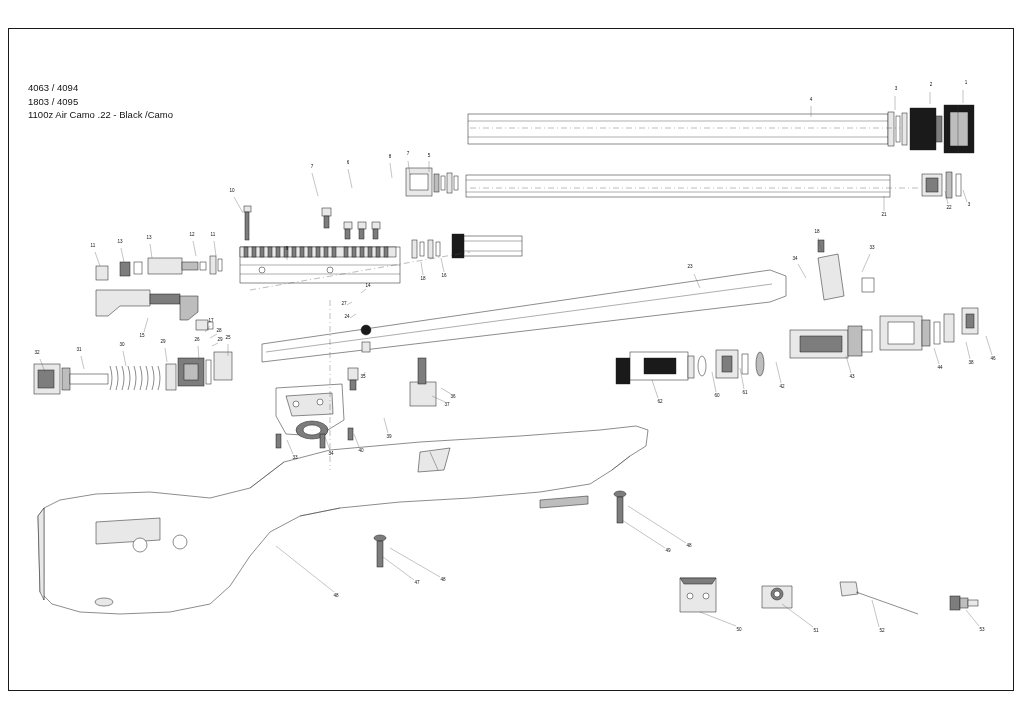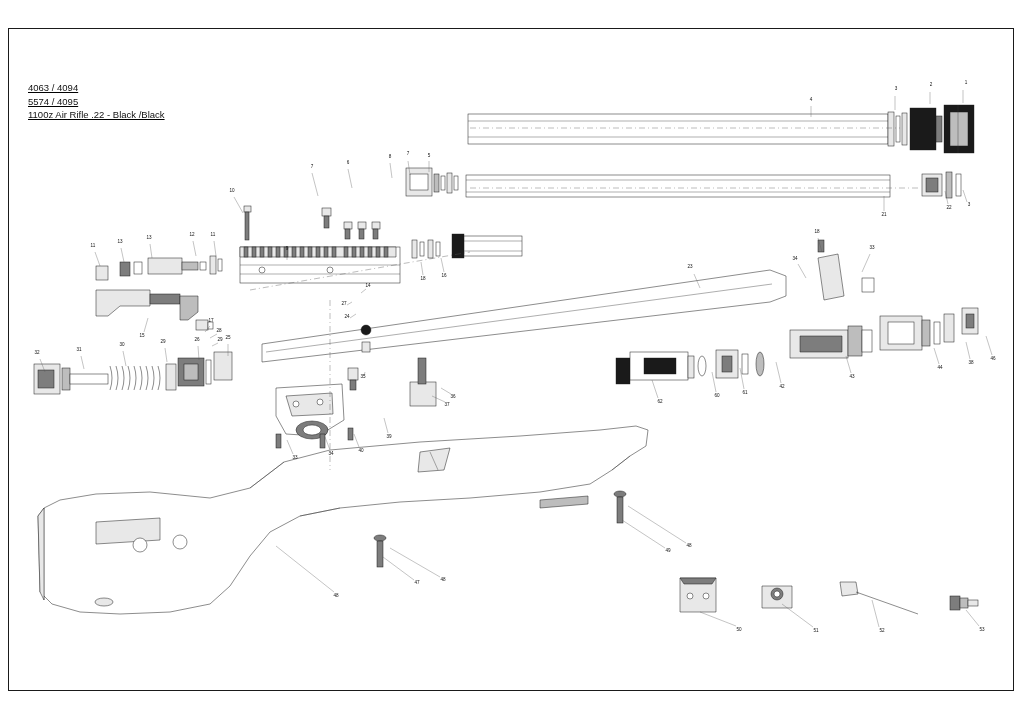--- a/index.html
+++ b/index.html
@@ -25,21 +25,20 @@
     height: 663px;
     border: 1px solid #1a1a1a;
     box-sizing: border-box;
   }
   #title-block {
     position: absolute;
     left: 28px;
     top: 81px;
     width: 340px;
     line-height: 13.5px;
-    text-decoration: underline;
   }
   #title-block div {
     font-size: 9.5px;
     color: #111111;
     white-space: nowrap;
   }
   #diagram-svg {
     position: absolute;
     left: 0;
     top: 0;
@@ -80,22 +79,22 @@
 </style>
 </head>
 <body>
 
 <div id="page">
 
   <div id="frame"></div>
 
   <div id="title-block">
     <div>4063 / 4094</div>
-    <div>5574 / 4095</div>
-    <div>1100z Air Rifle .22 - Black /Black</div>
+    <div>1803 / 4095</div>
+    <div>1100z Air Camo .22 - Black /Camo</div>
   </div>
 
   <svg id="diagram-svg" viewBox="0 0 1024 724">
 
     <g>
       <rect class="fill-w" x="468" y="114" width="420" height="30"></rect>
       <line class="ln-thin" x1="468" y1="121" x2="888" y2="121"></line>
       <line class="ln-thin" x1="468" y1="137" x2="888" y2="137"></line>
       <rect class="fill-lg" x="888" y="112" width="6" height="34"></rect>
       <rect class="fill-w" x="896" y="116" width="4" height="26"></rect>

